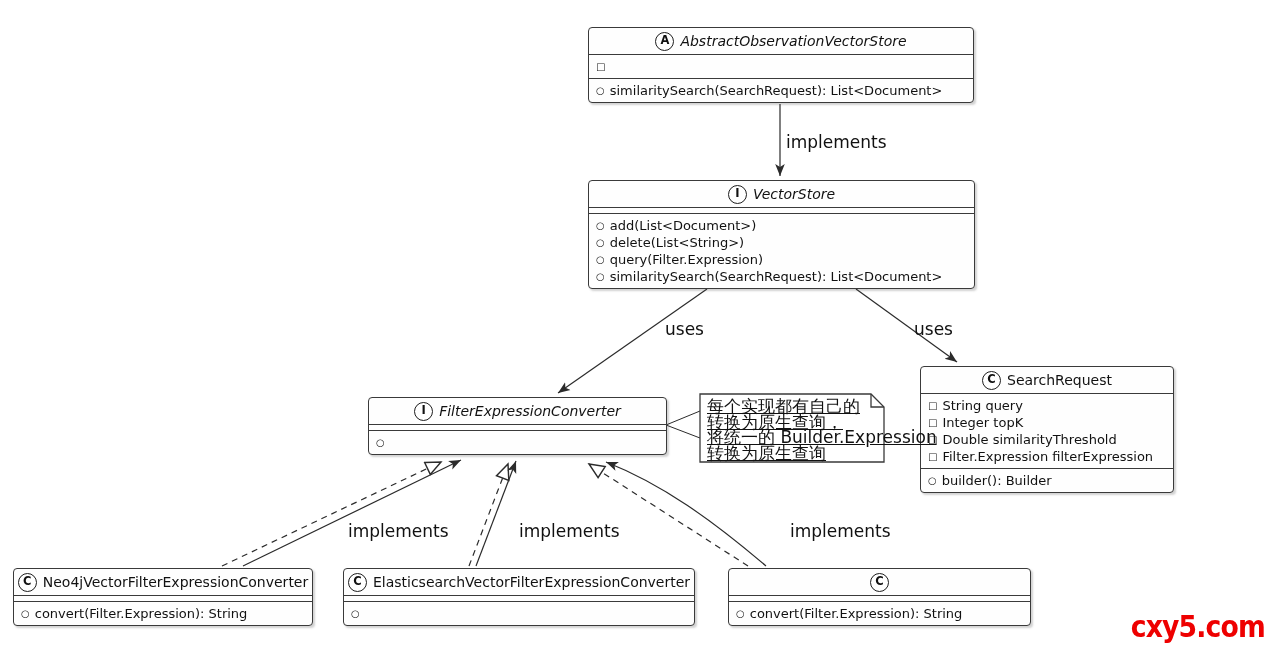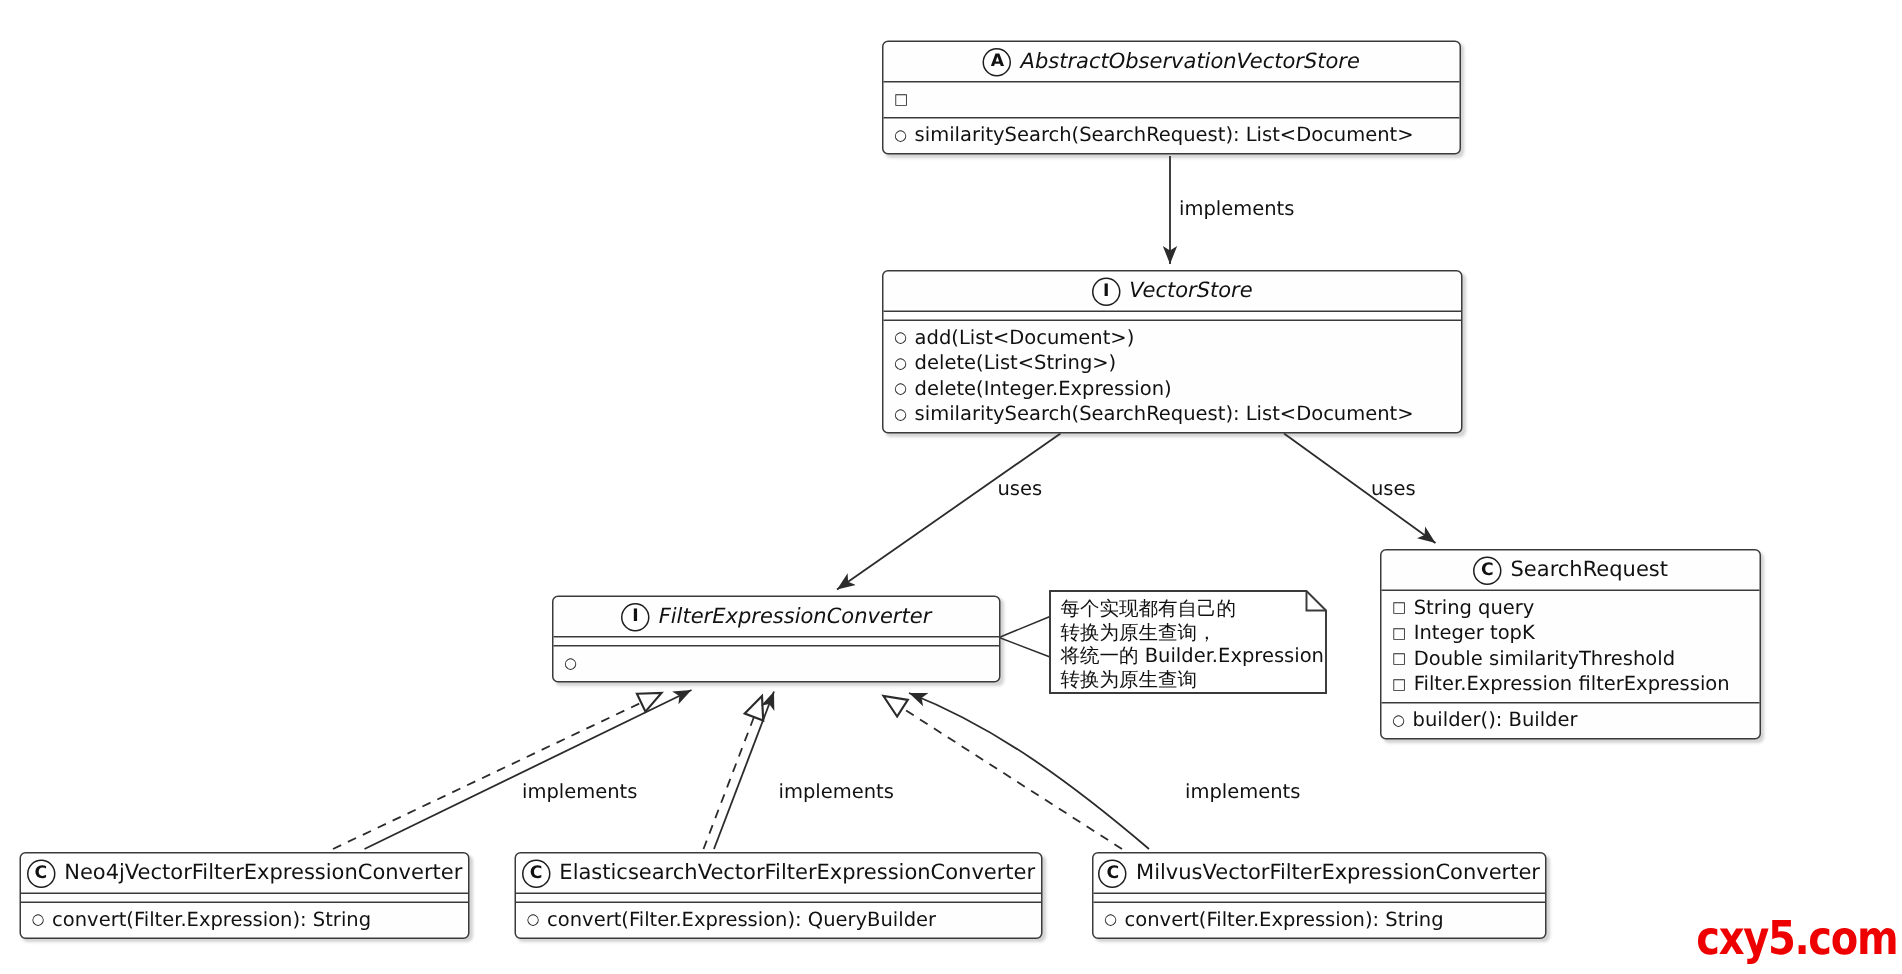--- a/index.html
+++ b/index.html
@@ -23,25 +23,25 @@
   .badge {
     width:17px; height:17px; border:1.6px solid #1d1d1d; border-radius:50%;
     display:flex; align-items:center; justify-content:center;
     font-weight:bold; font-size:11.5px; flex:0 0 auto; background:#fff; line-height:1;
   }
   .sep-empty { height:5px; border-top:1.5px solid #3a3a3a; }
   .members { border-top:1.5px solid #3a3a3a; padding:3px 7px; }
   .member { display:flex; align-items:center; gap:5px; line-height:17px; white-space:nowrap; }
   .member .mi { font-size:10px; color:#222; flex:0 0 auto; }
 
-  .edge-label { position:absolute; font-size:13px; white-space:nowrap; z-index:3; }
+  .edge-label { position:absolute; font-size:17px; white-space:nowrap; z-index:3; }
 
   .note-text {
     position:absolute; left:707px; top:399px; width:172px;
-    font-size:13px; line-height:15.5px; z-index:3; white-space:nowrap;
+    font-size:17px; line-height:15.5px; z-index:3; white-space:nowrap;text-decoration:underline;
   }
 
   .watermark {
     position:absolute; right:3px; top:608px; z-index:4;
     font-size:31px; font-weight:bold; letter-spacing:-1px;
     transform:scaleX(0.86); transform-origin:100% 50%;
     color:#ee0000;
   }
 </style>
 </head>
@@ -110,21 +110,21 @@
       <div class="member">
         <span class="mi">○</span>
         <span>add(List&lt;Document&gt;)</span>
       </div>
       <div class="member">
         <span class="mi">○</span>
         <span>delete(List&lt;String&gt;)</span>
       </div>
       <div class="member">
         <span class="mi">○</span>
-        <span>delete(Integer.Expression)</span>
+        <span>query(Filter.Expression)</span>
       </div>
       <div class="member">
         <span class="mi">○</span>
         <span>similaritySearch(SearchRequest): List&lt;Document&gt;</span>
       </div>
     </div>
   </div>
 
   <div class="uml-box italic" style="left:368px; top:397px; width:297px;">
     <div class="uml-title">
@@ -186,29 +186,27 @@
 
   <div class="uml-box" style="left:343px; top:568px; width:350px;">
     <div class="uml-title">
       <span class="badge">C</span>
       <span class="t">ElasticsearchVectorFilterExpressionConverter</span>
     </div>
     <div class="sep-empty"></div>
     <div class="members">
       <div class="member">
         <span class="mi">○</span>
-        <span>convert(Filter.Expression): QueryBuilder</span>
       </div>
     </div>
   </div>
 
   <div class="uml-box" style="left:728px; top:568px; width:301px;">
     <div class="uml-title">
       <span class="badge">C</span>
-      <span class="t">MilvusVectorFilterExpressionConverter</span>
     </div>
     <div class="sep-empty"></div>
     <div class="members">
       <div class="member">
         <span class="mi">○</span>
         <span>convert(Filter.Expression): String</span>
       </div>
     </div>
   </div>
 

